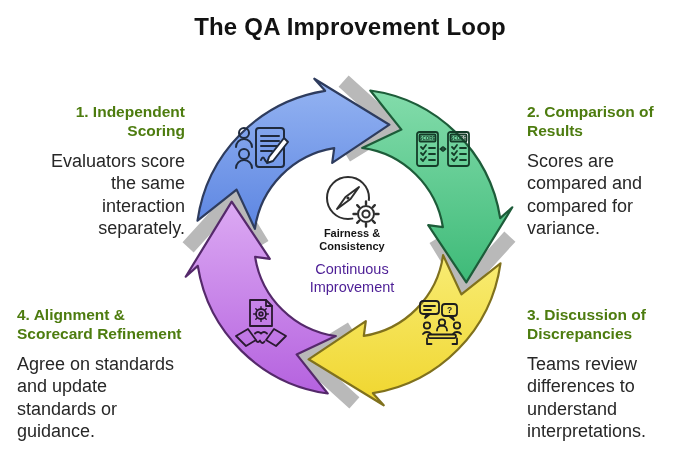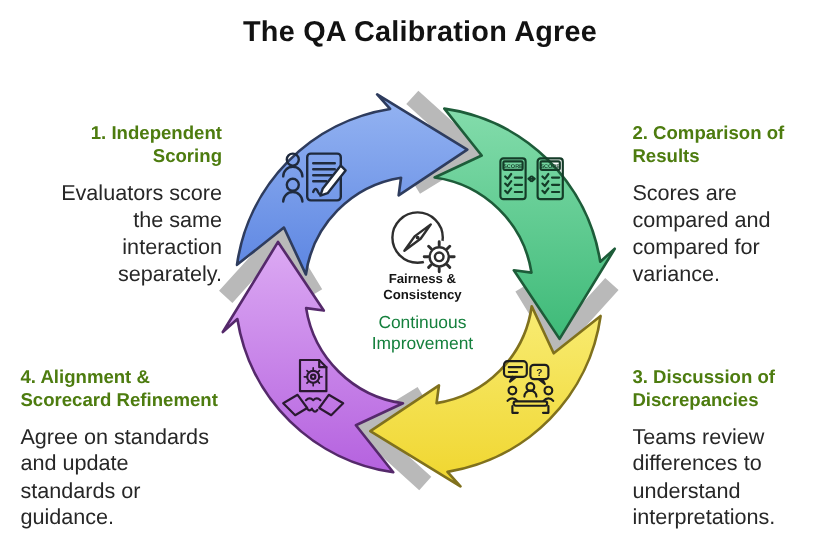--- a/index.html
+++ b/index.html
@@ -11,29 +11,29 @@
   .step{position:absolute;}
   .step .t{font-size:15.5px;font-weight:bold;color:#4d7c0f;line-height:1.22;}
   .step .d{font-size:18px;color:#272727;line-height:1.25;margin-top:9px;}
   .s1{left:25px;top:103px;width:160px;text-align:right;}
   .s2{left:527px;top:103px;width:170px;text-align:left;}
   .s3{left:527px;top:306px;width:178px;text-align:left;}
   .s4{left:17px;top:306px;width:170px;text-align:left;}
   .centerText{position:absolute;left:272px;top:227px;width:160px;text-align:center;}
   .centerText .h{font-weight:bold;font-size:11px;color:#141414;line-height:1.18;
                  width:106px;margin:0 auto;}
-  .centerText .sub{font-size:14.5px;color:#15803d;line-height:1.22;margin-top:8px;
+  .centerText .sub{font-size:14.5px;color:#4c1d95;line-height:1.22;margin-top:8px;
                    width:112px;margin-left:auto;margin-right:auto;}
 </style>
 </head>
 <body>
 
 <div class="stage">
 
-  <div class="main-title">The QA Calibration Agree</div>
+  <div class="main-title">The QA Improvement Loop</div>
 
   <svg class="loop-svg" viewBox="0 0 700 450">
     <defs>
       <linearGradient id="gBlue" x1="0" y1="0" x2="0" y2="1">
         <stop offset="0" stop-color="#95b4f2"></stop>
           <stop offset="1" stop-color="#5d86e2"></stop>
       </linearGradient>
       <linearGradient id="gGreen" x1="0" y1="0" x2="1" y2="0">
         <stop offset="0" stop-color="#83dcab"></stop>
           <stop offset="1" stop-color="#3eba78"></stop>

